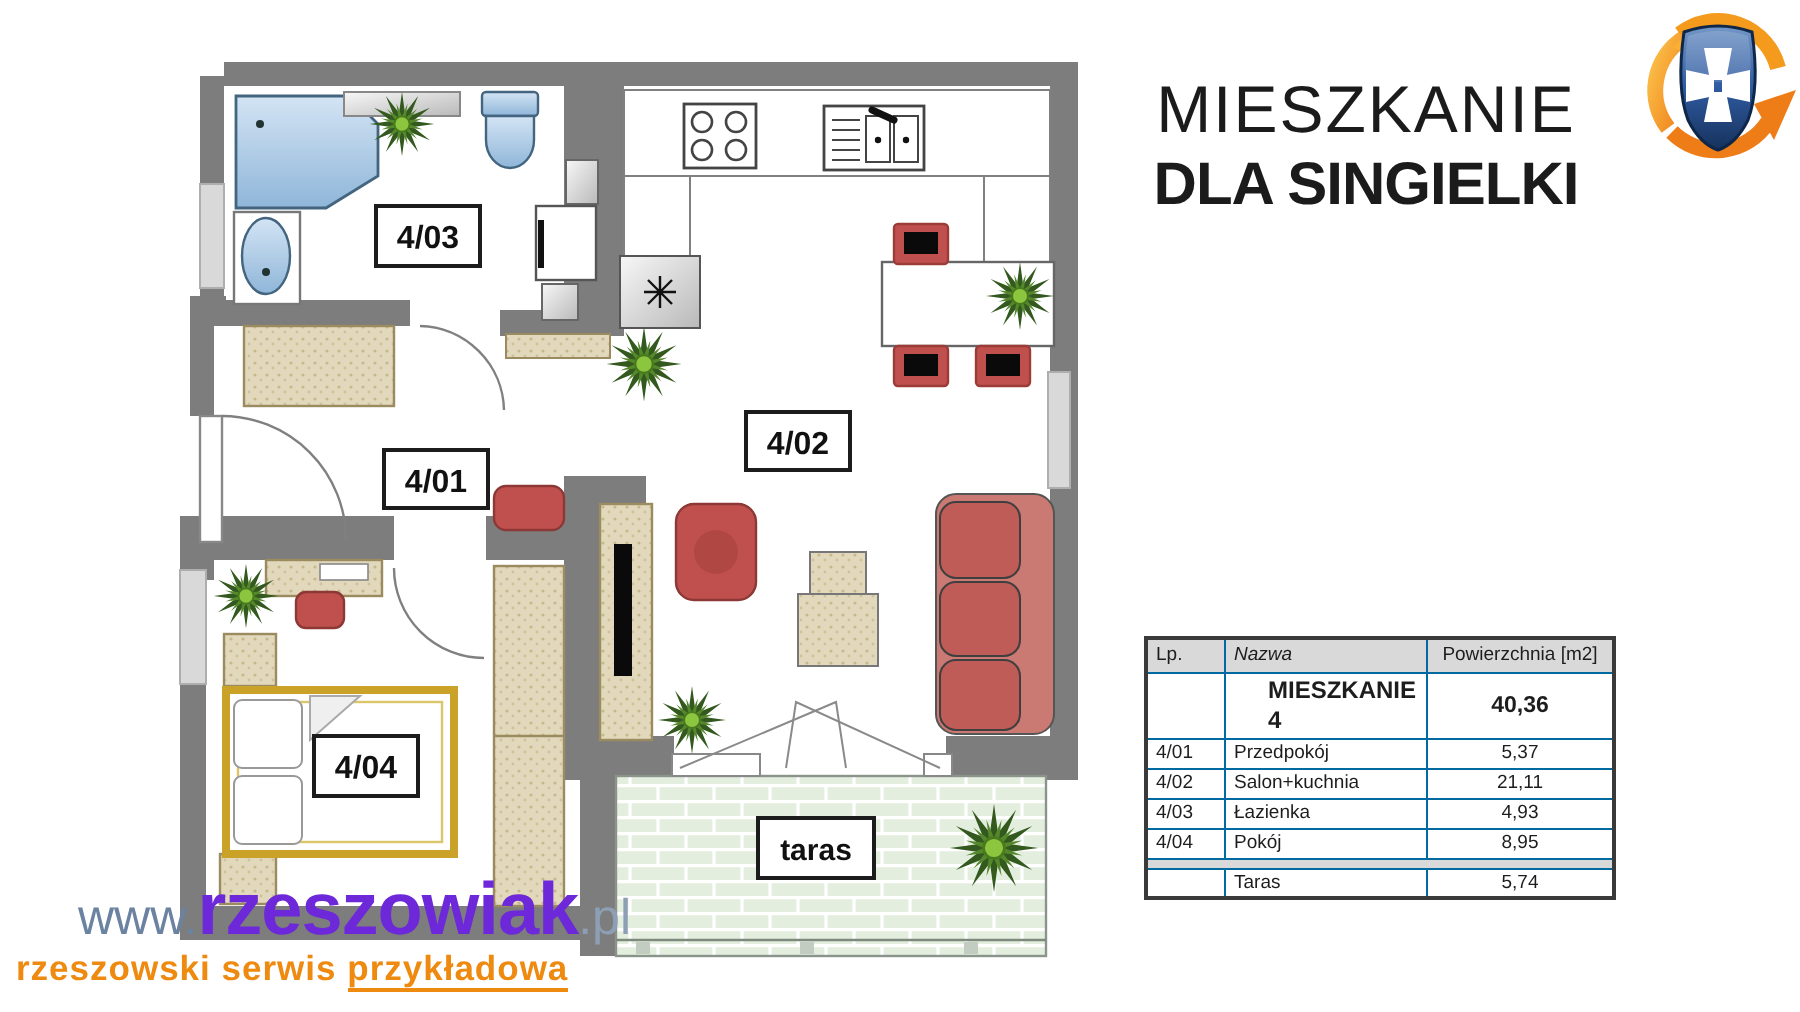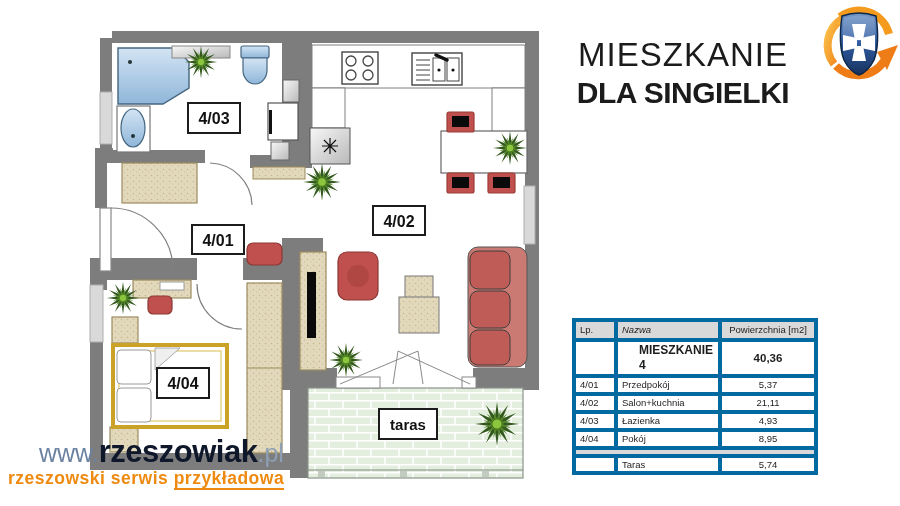--- a/index.html
+++ b/index.html
@@ -8,36 +8,36 @@
   .plan-svg{position:absolute;left:0;top:0;}
   
   .title{position:absolute;left:558px;top:34px;width:250px;text-align:center;color:#1b1b1b;}
   .title .l1{font-size:33px;font-weight:400;letter-spacing:1px;line-height:1.25;}
   .title .l2{font-size:30px;font-weight:700;letter-spacing:-0.5px;line-height:1.2;}
   
   .logo{position:absolute;left:820px;top:4px;}
   
   .areas{position:absolute;left:572px;top:318px;}
   table{border-collapse:collapse;border:2px solid #3a3a3a;background:#fff;}
-  th,td{border:4px solid #0369a1;font-size:9.5px;color:#1d1d1d;padding:1px 4px;line-height:1.25;}
+  th,td{border:1px solid #0369a1;font-size:9.5px;color:#1d1d1d;padding:1px 4px;line-height:1.25;}
   th{background:#d9d9d9;font-weight:400;text-align:left;height:14px;}
   .col-lp{width:30px;}
   .col-name{width:92px;font-style:italic;}
   .col-area{width:84px;text-align:center;}
   .sum-name{font-size:12px;font-weight:700;height:18px;padding-left:21px;}
   .sum-area{font-size:11.5px;font-weight:700;text-align:center;}
   .sep td{background:#d9d9d9;height:4px;padding:0;}
   
   .disclaimer{position:absolute;left:577px;top:436px;width:215px;font-size:8.5px;
               color:#8f8f8f;line-height:1.5;white-space:pre-line;}
   
   .watermark{position:absolute;left:8px;top:436px;z-index:5;}
   .wm-line1{display:flex;align-items:baseline;line-height:1;}
   .wm-www{font-size:25px;color:#6b82a1;margin-left:31px;}
-  .wm-brand{font-size:31px;font-weight:700;color:#0f172a;letter-spacing:-0.5px;}
+  .wm-brand{font-size:37px;font-weight:700;color:#6d28d9;letter-spacing:-0.5px;}
   .wm-tld{font-size:25px;color:#8d9fb5;}
   .wm-line2{font-size:17.5px;font-weight:700;color:#ef8a10;margin-top:1px;letter-spacing:0.5px;}
   .wm-ul{border-bottom:2.5px solid #ef8a10;}
 </style>
 </head>
 <body>
 
 <div class="page">
 
   <svg class="plan-svg" width="560" height="506" viewBox="0 0 560 506">

